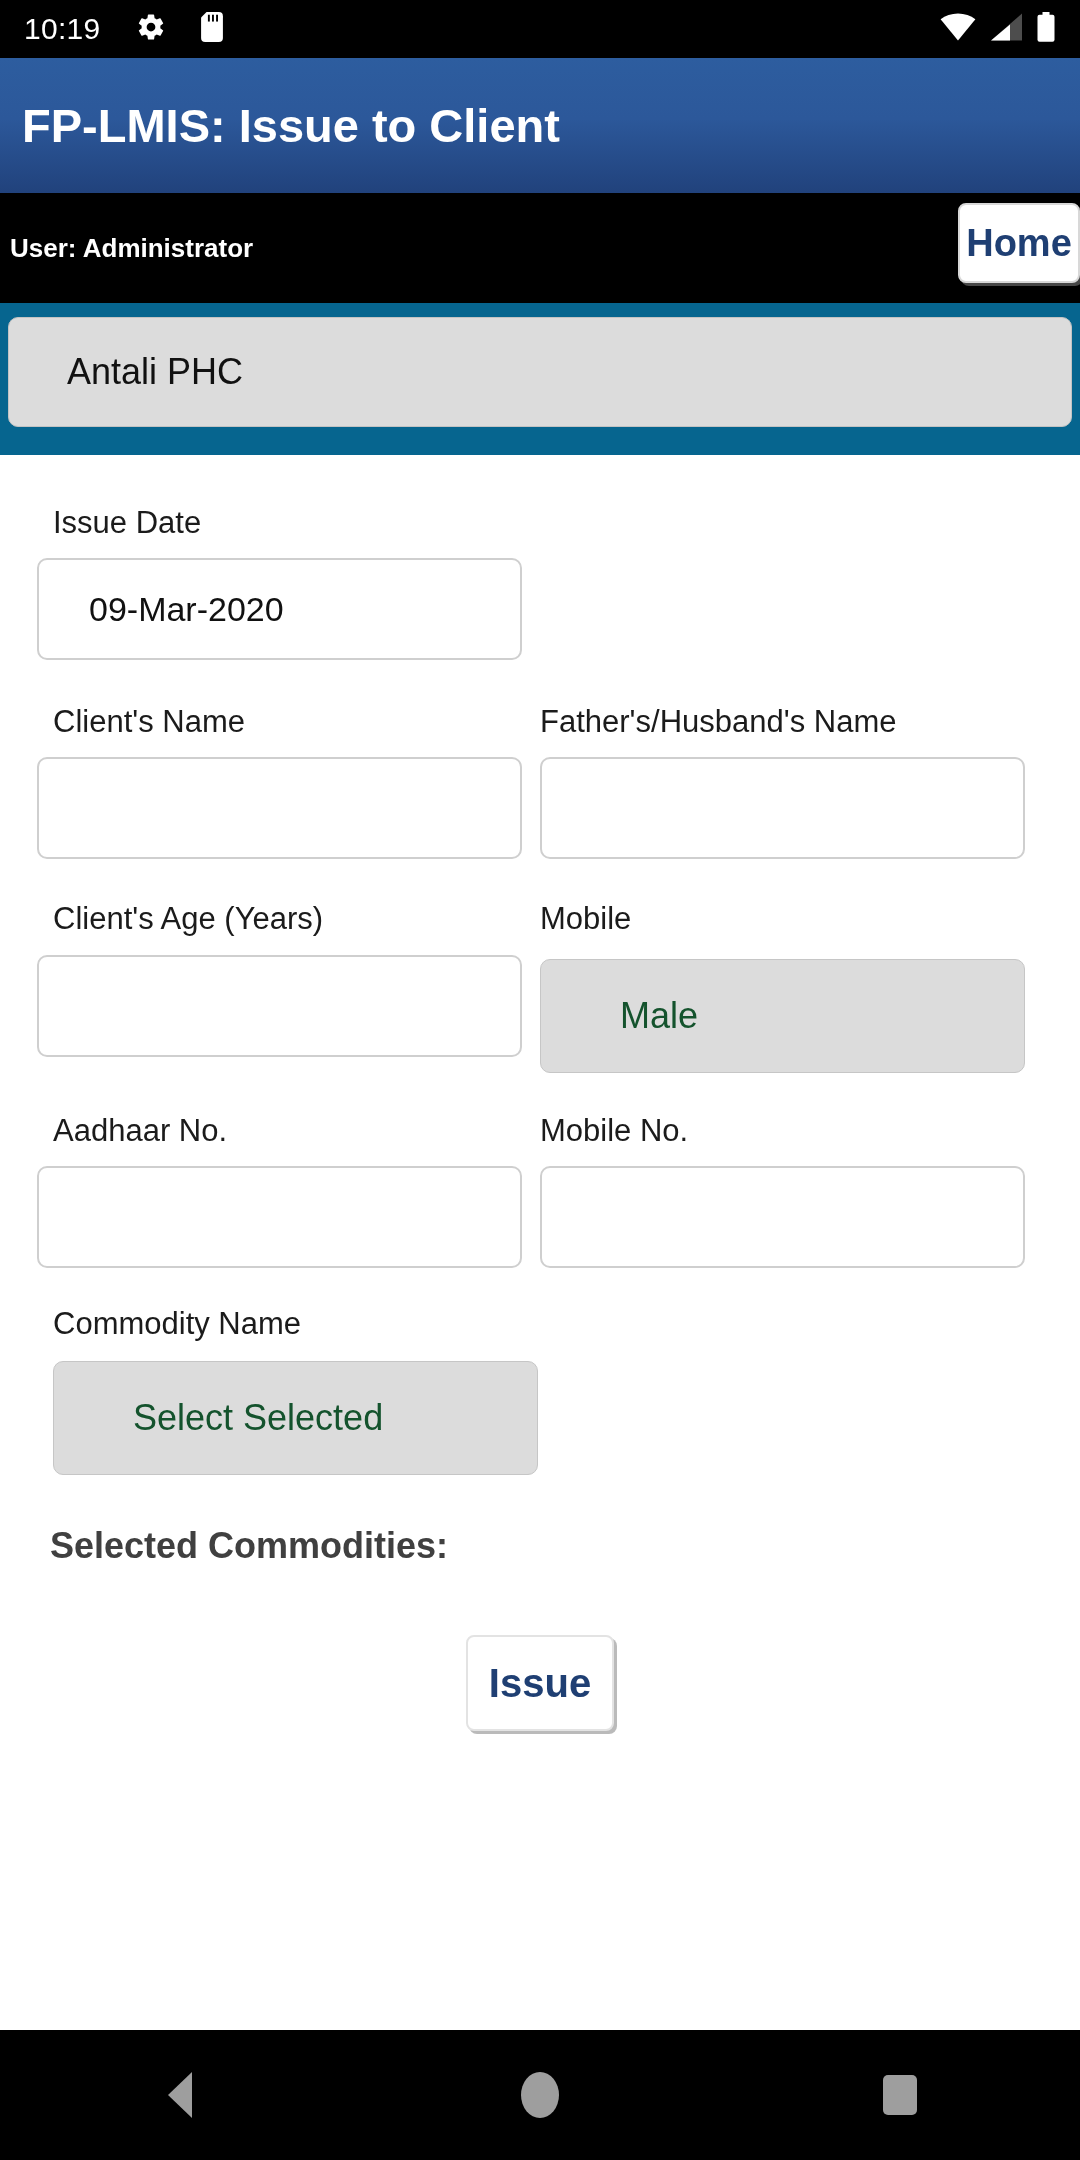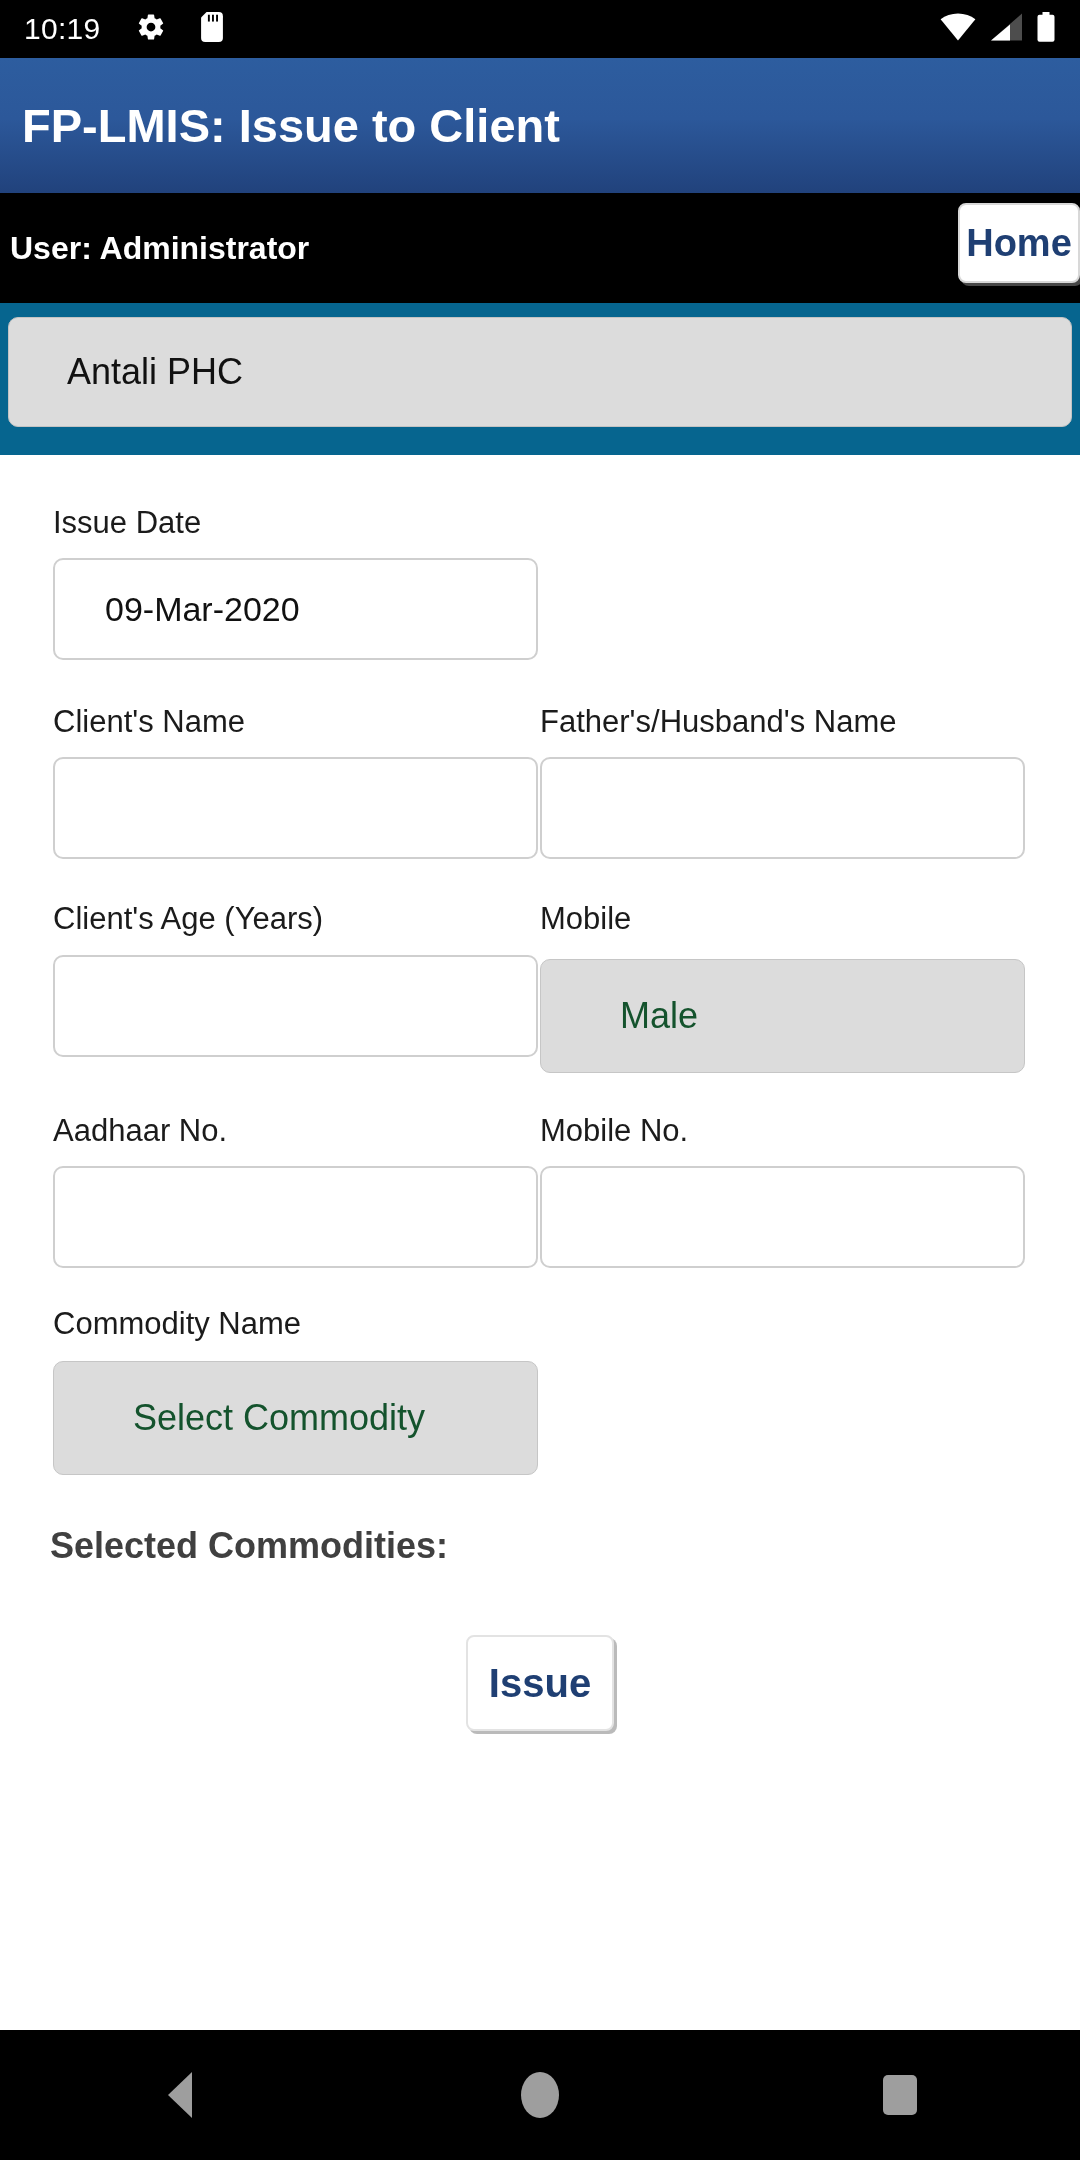--- a/index.html
+++ b/index.html
@@ -72,21 +72,21 @@
     height: 110px;
     background: #000000;
     display: flex;
     align-items: center;
     padding-left: 10px;
     position: relative;
     flex: none;
   }
   .user-text {
     color: #ffffff;
-    font-size: 32px;
+    font-size: 26px;
     font-weight: bold;
   }
   .home-button {
     position: absolute;
     right: 0px;
     top: 10px;
     width: 122px;
     height: 80px;
     background: #ffffff;
     border: 2px solid #d8d8d8;
@@ -134,21 +134,21 @@
     line-height: 1;
     padding-left: 53px;
   }
 
   .text-input {
     width: 485px;
     height: 102px;
     background: #ffffff;
     border: 2px solid #cfcfcf;
     border-radius: 10px;
-    margin-left: 53px;
+    margin-left: 37px;
     padding-left: 50px;
     display: flex;
     align-items: center;
     font-size: 34px;
     color: #111111;
     font-family: "Liberation Sans", sans-serif;
     cursor: text;
   }
 
   .select-box {
@@ -367,21 +367,21 @@
       </div>
     </div>
 
     <div class="gap-d"></div>
 
     <div>
       <div class="field-label">Commodity Name</div>
       <div style="height:22px"></div>
       <div class="row" style="align-items:flex-start">
         <div class="col-left" style="padding-left:53px">
-          <div class="select-box" style="width:485px;height:114px;margin-left:0">Select Commodity</div>
+          <div class="select-box" style="width:485px;height:114px;margin-left:0">Select Selected</div>
         </div>
       </div>
     </div>
 
     <div style="height:50px"></div>
 
     <div class="selected-commodities">Selected Commodities:</div>
 
     <div style="height:68px"></div>
 

